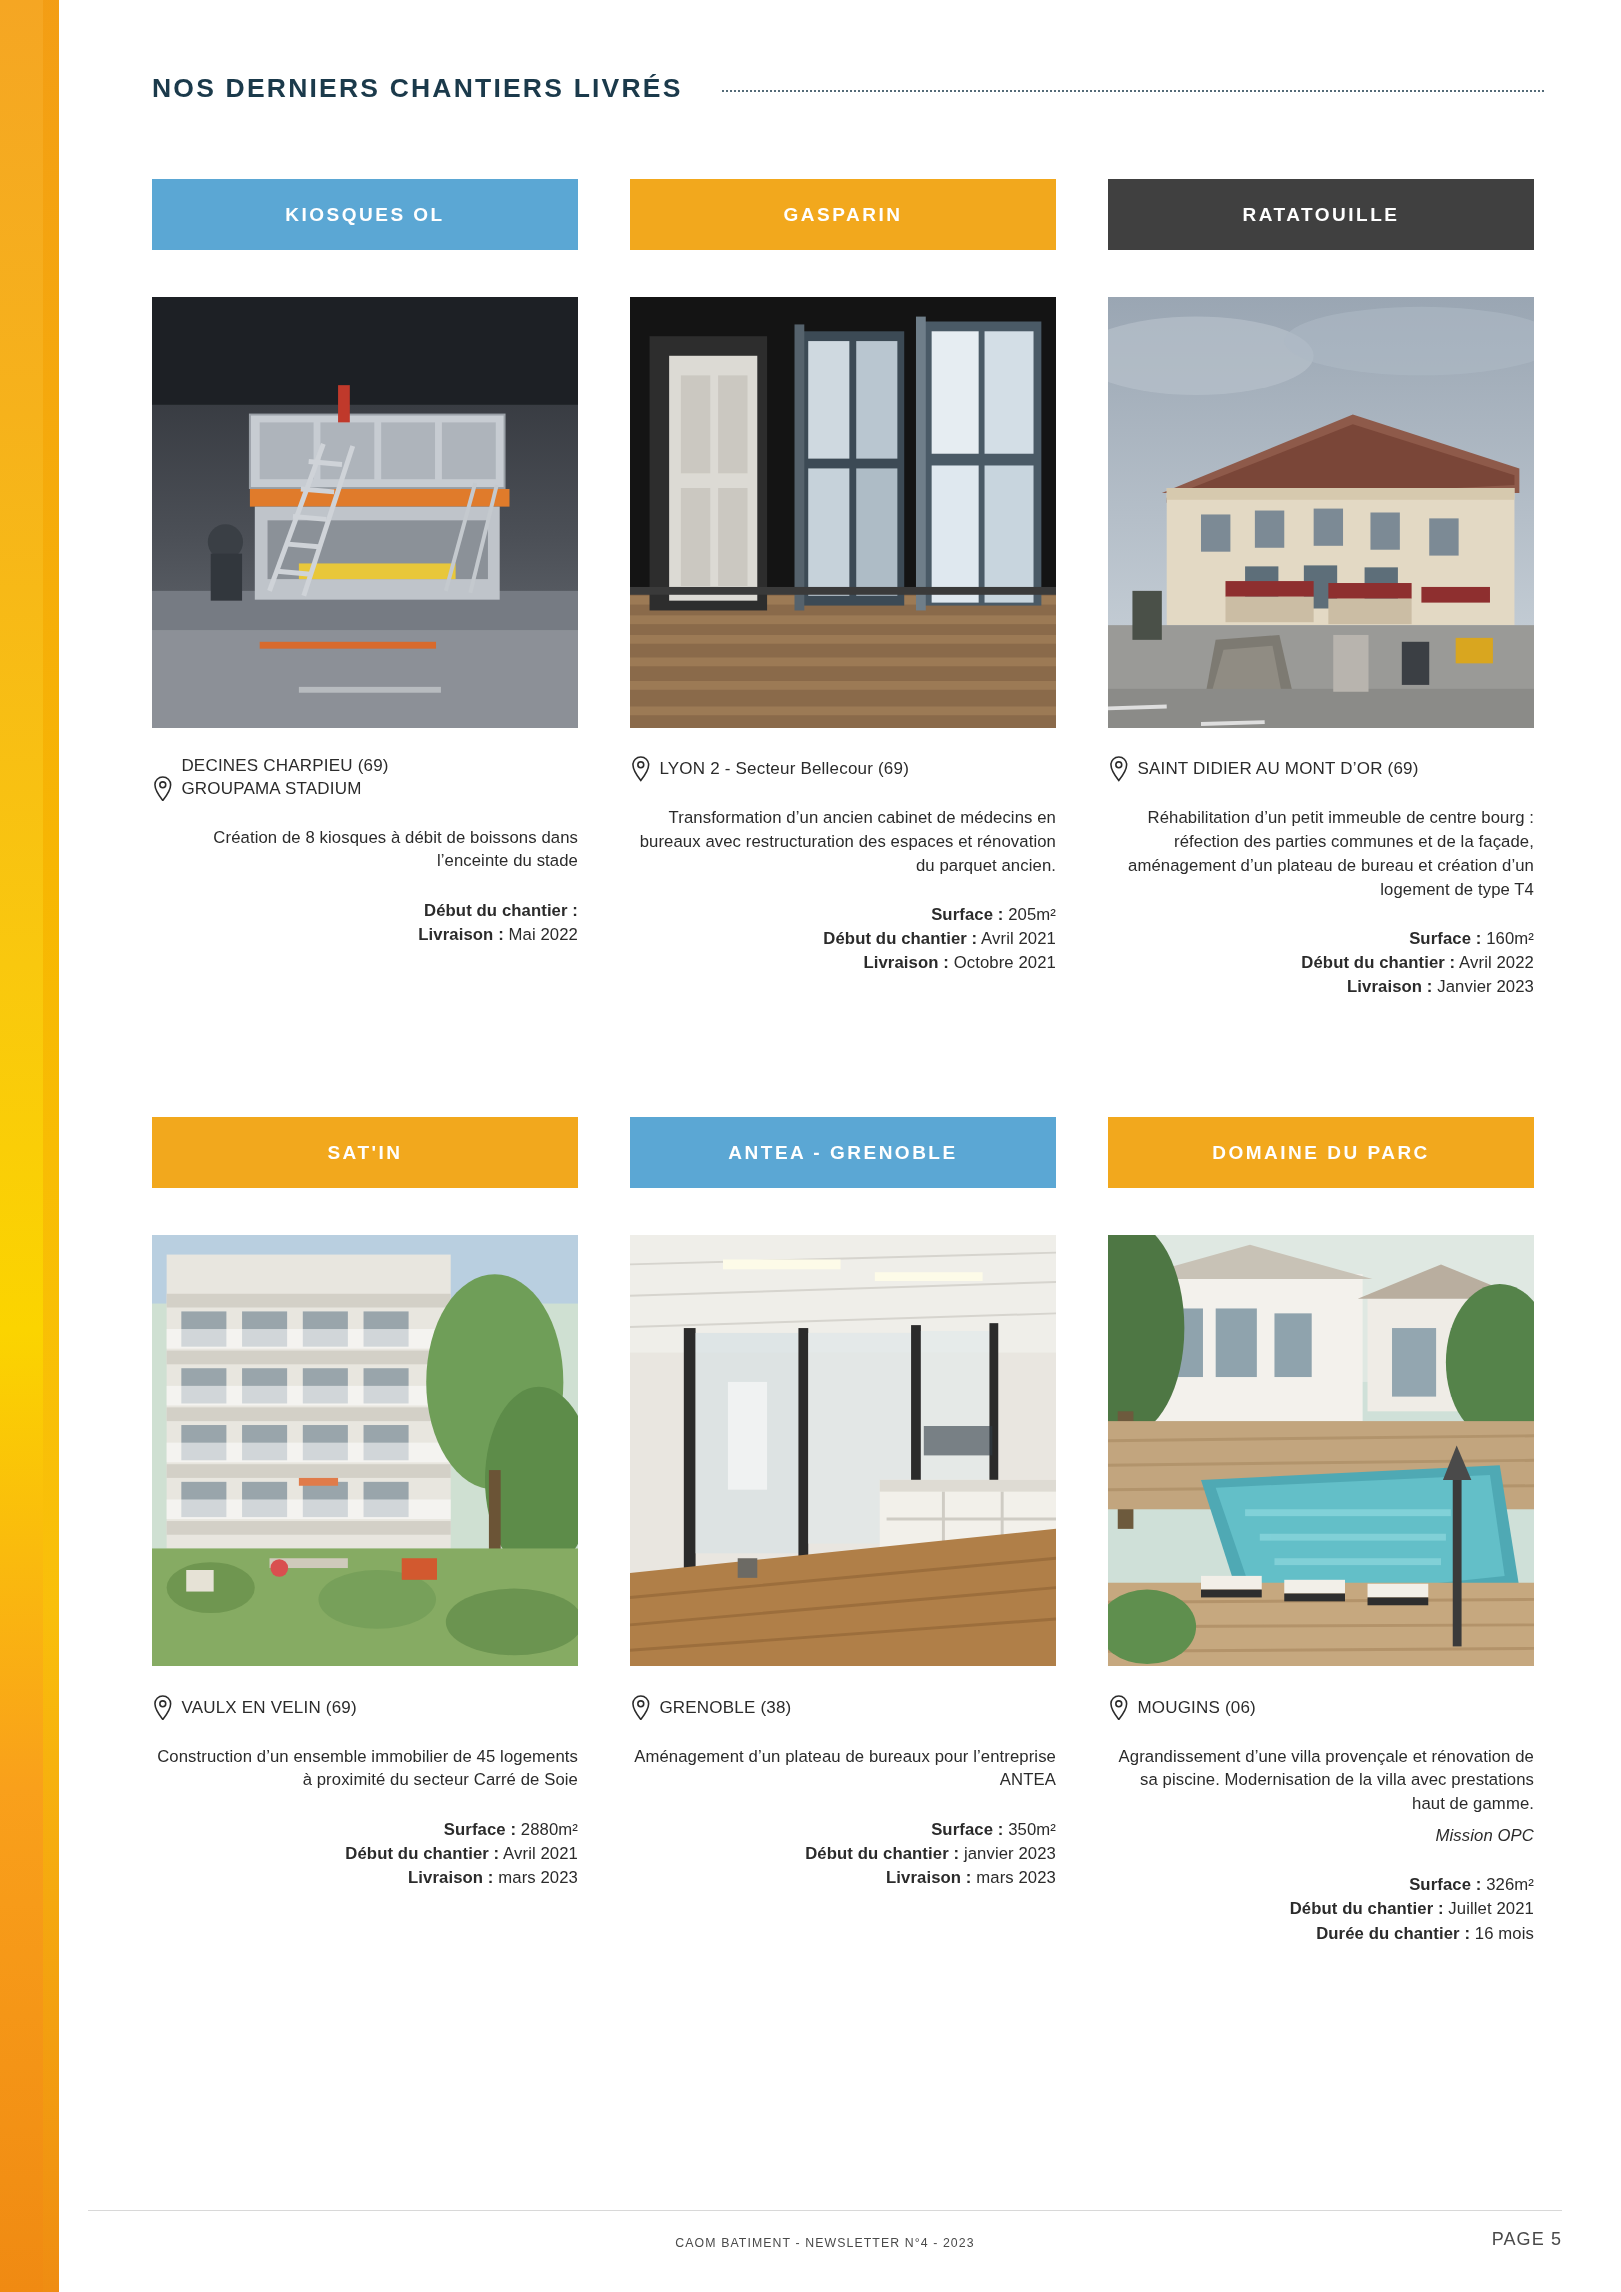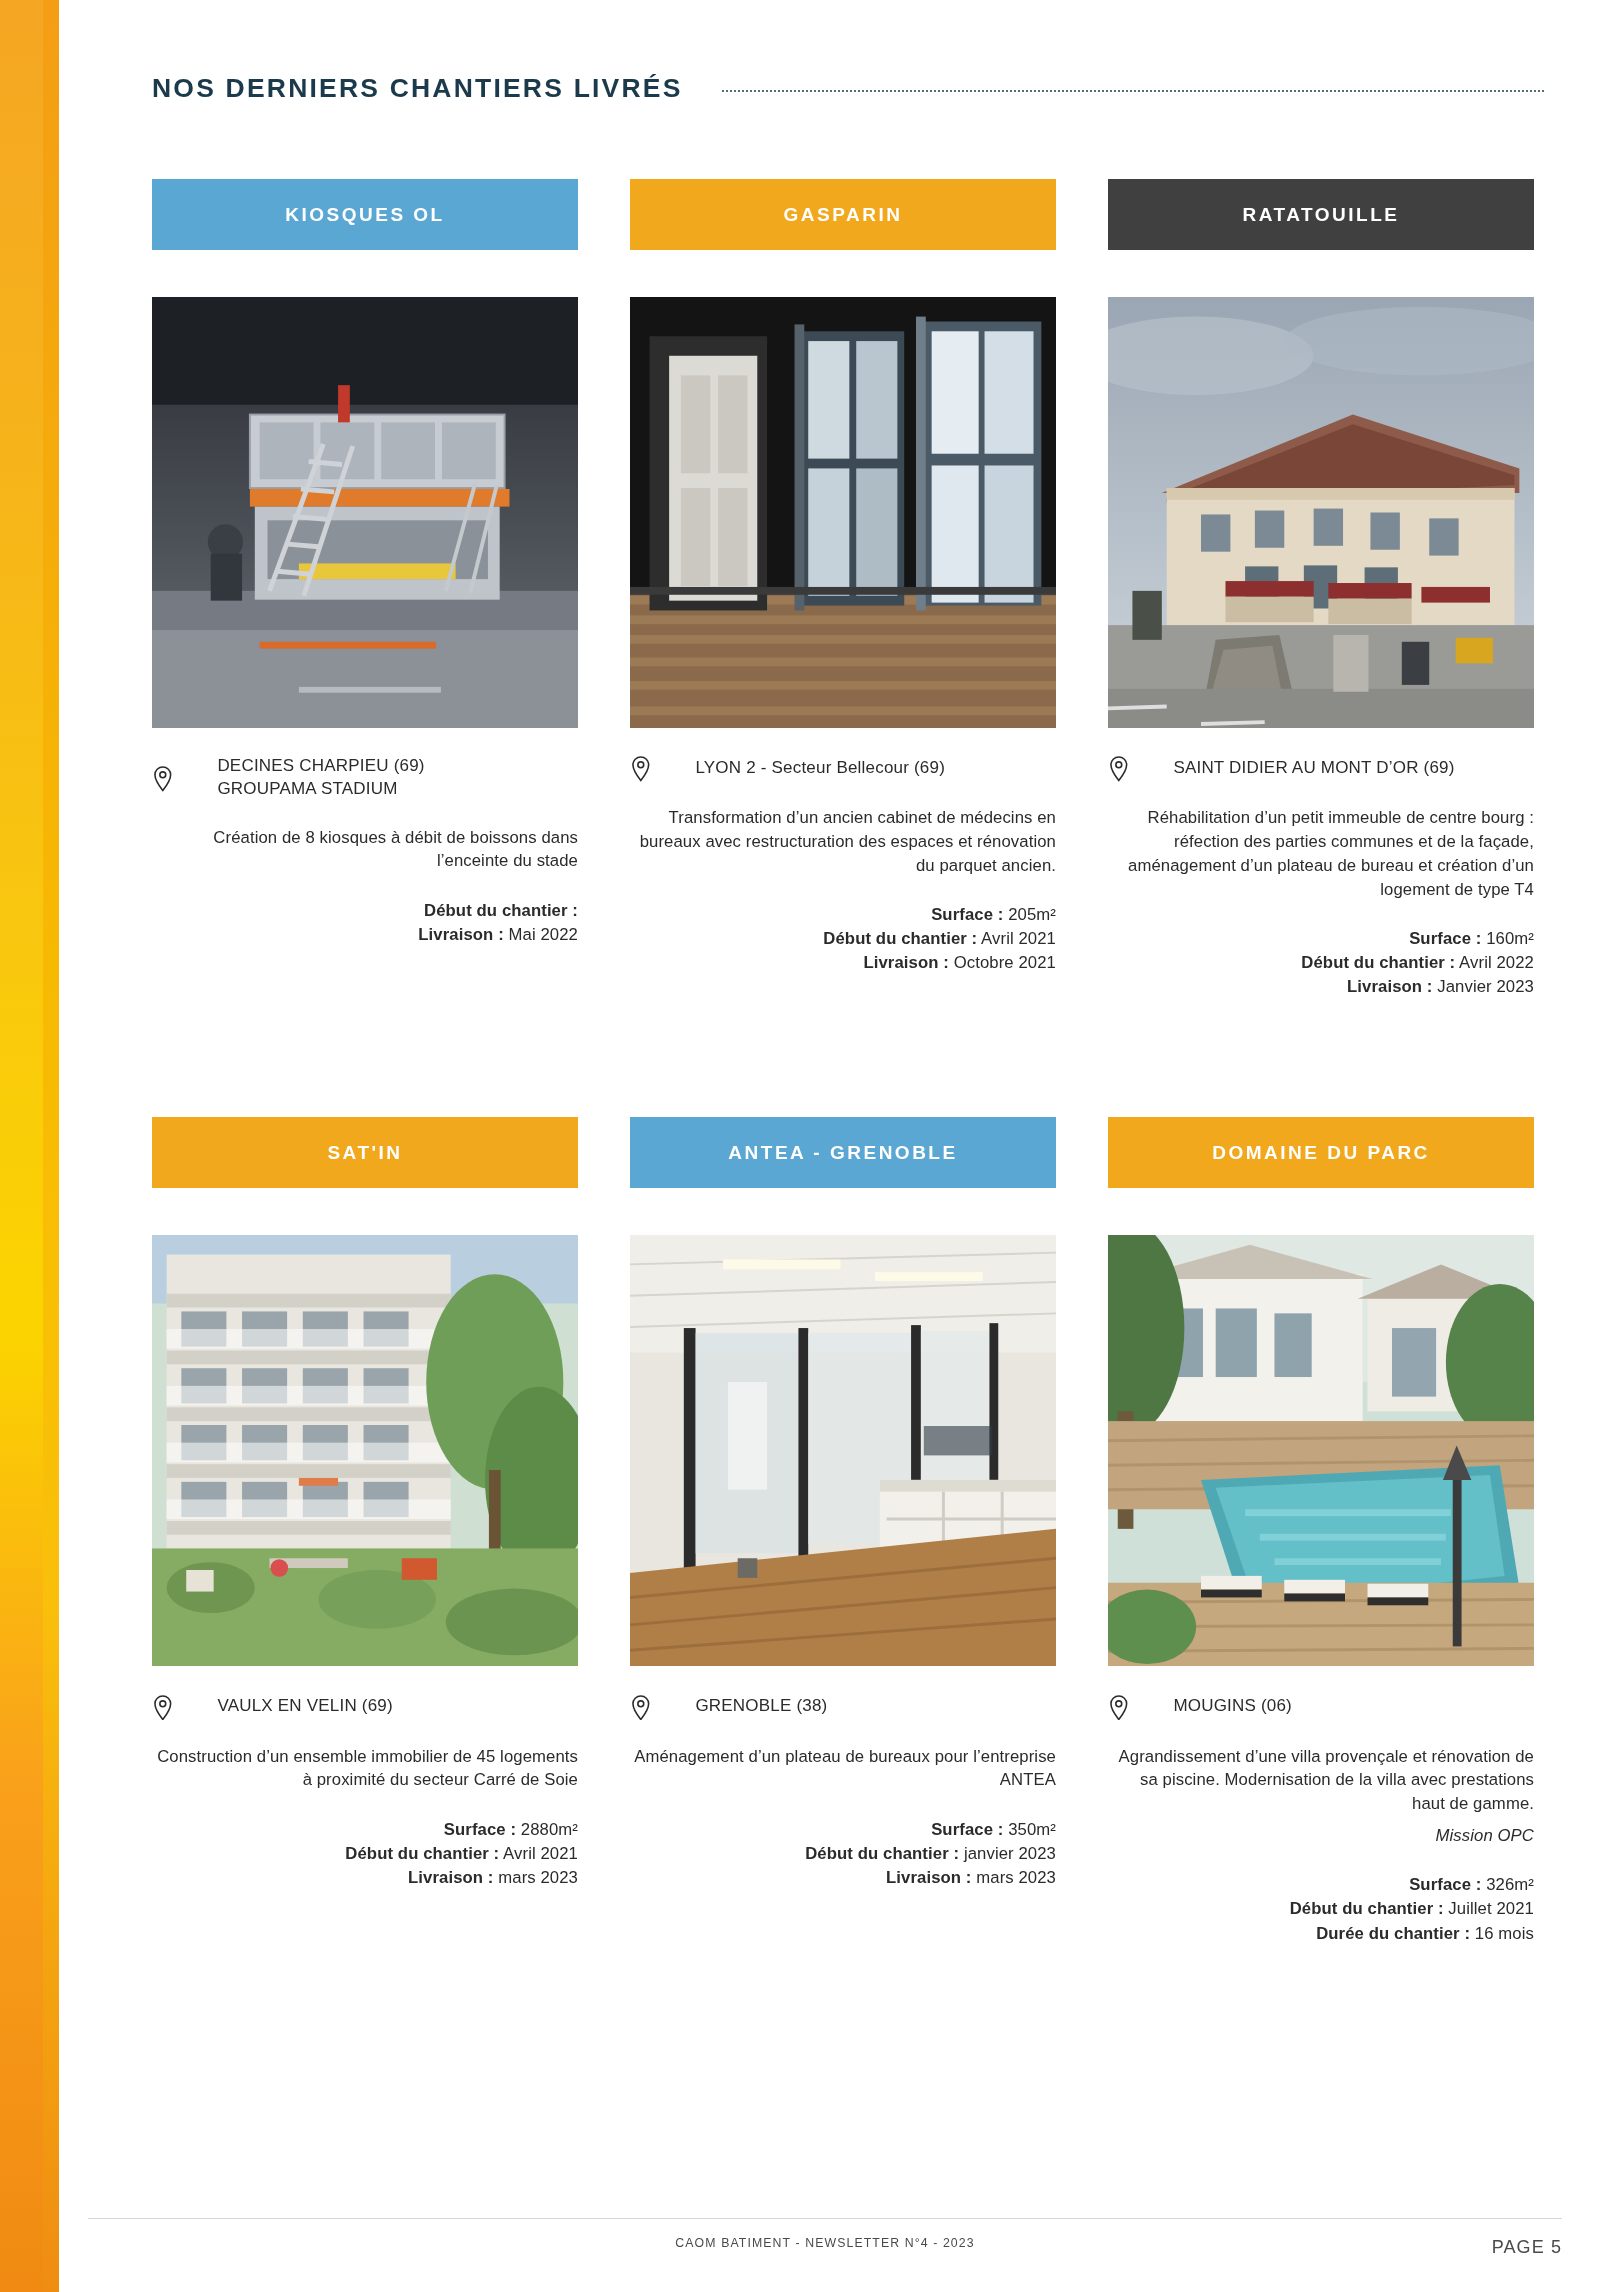--- a/index.html
+++ b/index.html
@@ -91,23 +91,22 @@
   .photo {
     width: 426px;
     height: 431px;
     overflow: hidden;
     position: relative;
     background: #cfcfcf;
   }
   .photo svg { display: block; width: 100%; height: 100%; }
   .loc-row {
     display: flex;
-    align-items: center;
+    align-items: flex-end;
     margin-top: 27.4px;
-    gap: 36px;
   }
   .pin-icon {
     width: 21.6px;
     min-width: 21.6px;
     height: 25.5px;
     margin-right: 7.8px;
     position: relative;
     top: 1px;
   }
   .loc-text {
@@ -134,21 +133,21 @@
   }
   .facts b { font-weight: bold; }
   .facts .line { display: block; }
   
   .footer {
     position: absolute;
     left: 88px;
     right: 59px;
     bottom: 43px;
     border-top: 1px solid #d8d8d8;
-    padding-top: 17px;
+    padding-top: 25px;
     display: flex;
     align-items: center;
     justify-content: center;
   }
   .footer-center {
     font-size: 12.3px;
     letter-spacing: 1.1px;
     color: #4a4a4a;
   }
   .footer-page {

